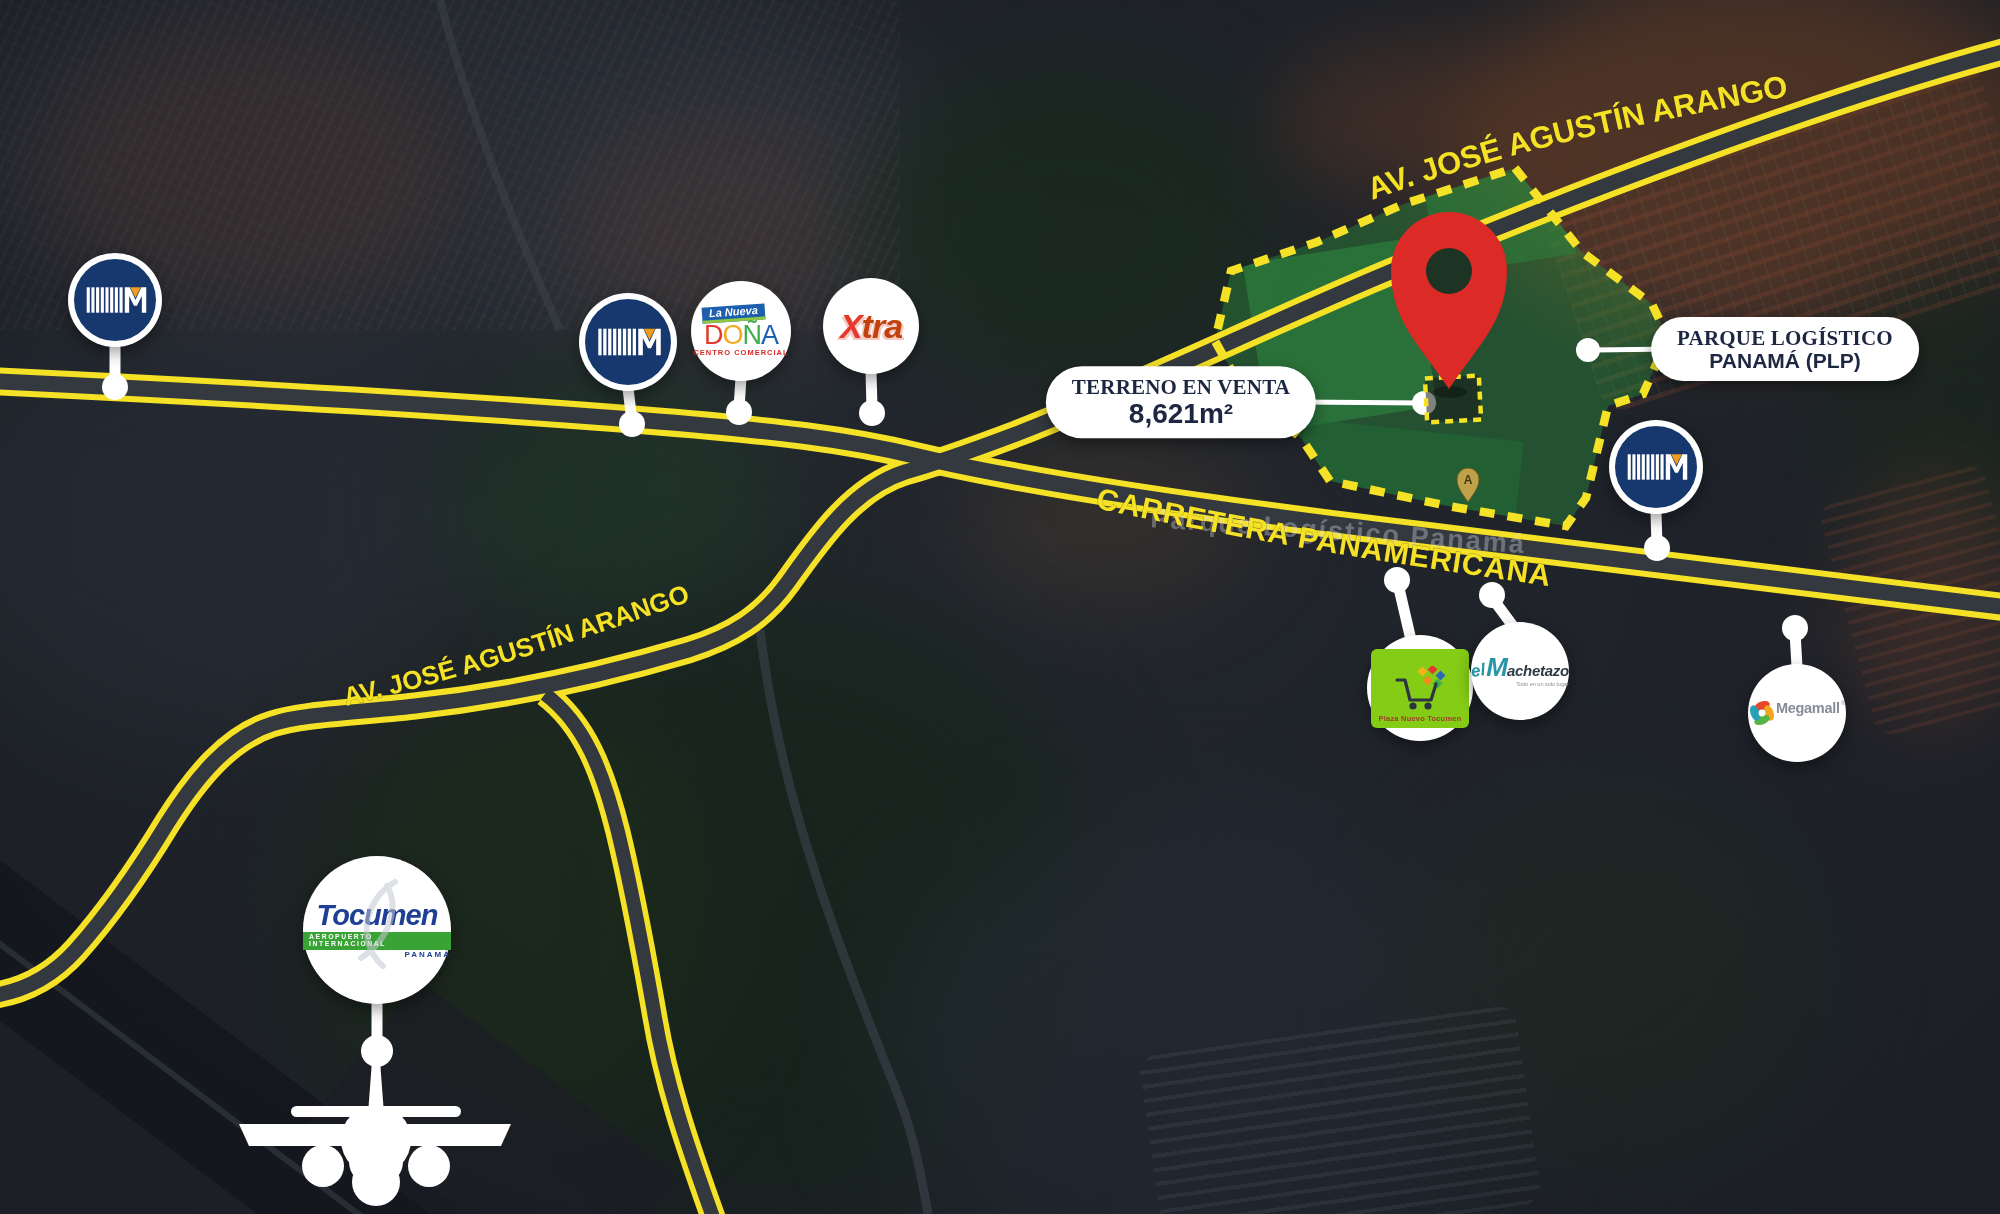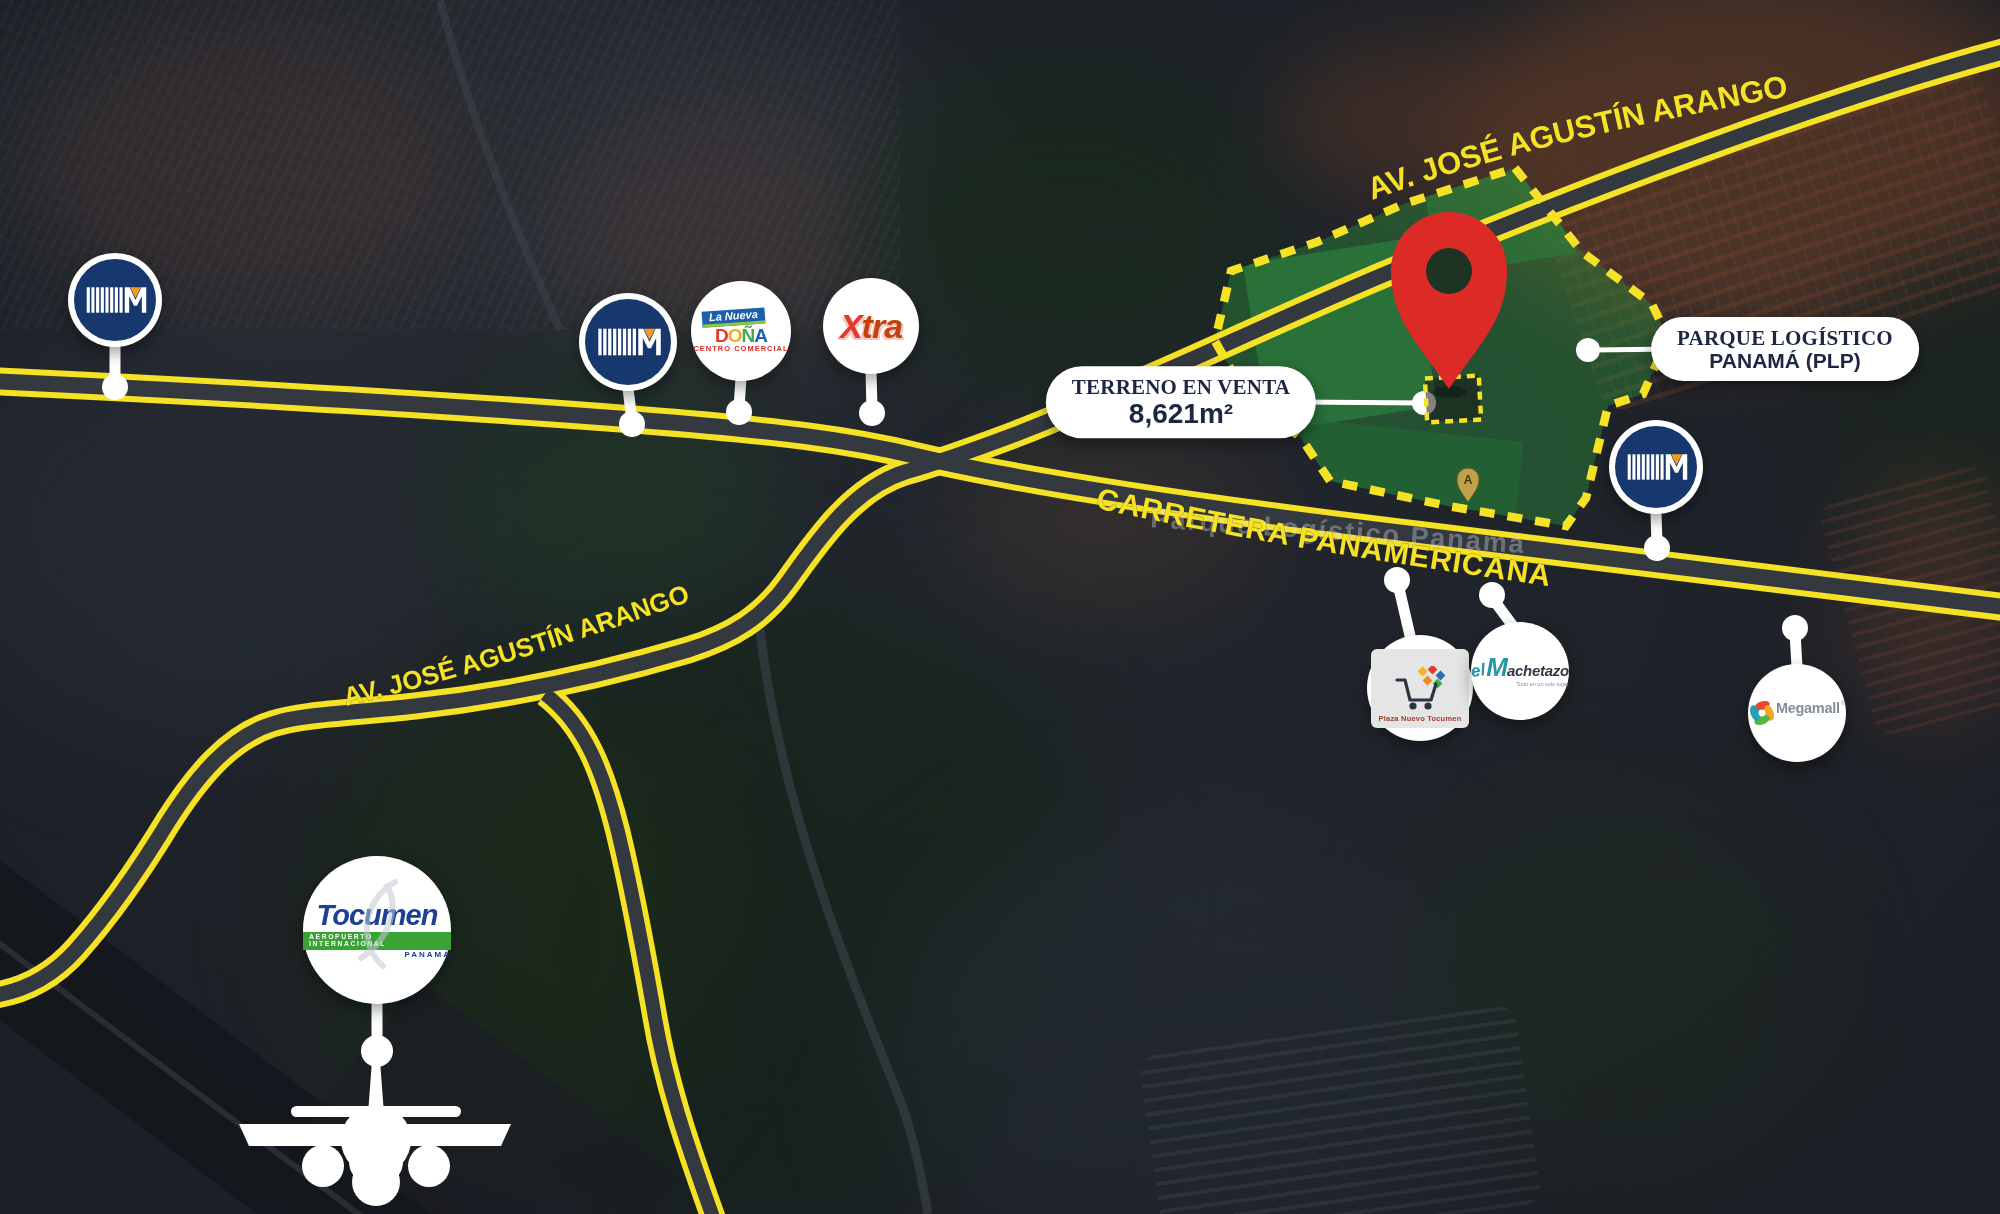--- a/index.html
+++ b/index.html
@@ -24,35 +24,35 @@
   .pill .l1{font-size:21px;font-weight:800;letter-spacing:.2px;line-height:1.15;font-family:Liberation Serif, serif;}
   .pill .l2{font-size:28px;font-weight:800;line-height:1.05;}
   .pill.plp .l1,.pill.plp .l2{font-size:21px;}
   
   .marker{position:absolute;transform:translate(-50%,-50%);background:#ffffff;border-radius:50%;
           display:flex;align-items:center;justify-content:center;box-shadow:0 6px 16px rgba(0,0,0,.38);}
   .marker .inner{display:flex;flex-direction:column;align-items:center;justify-content:center;line-height:1;}
   
   .dona-script{background:#1c5fae;color:#fff;font-style:italic;font-size:11px;font-weight:700;
                padding:1px 7px;transform:rotate(-4deg) translateX(-8px);border-bottom:3px solid #8fc63f;}
-  .dona-name{font-size:19px;font-weight:700;letter-spacing:-1px;margin-top:1px;}
+  .dona-name{font-size:27px;font-weight:400;letter-spacing:-1px;margin-top:1px;}
   .dona-name .c1{color:#e23a2e}.dona-name .c2{color:#f5a81c}.dona-name .c3{color:#3fae4a}.dona-name .c4{color:#1b62b5}
   .dona-sub{font-size:7.5px;font-weight:700;color:#d92b27;letter-spacing:1px;margin-top:0;}
   
   .xtra{font-style:italic;font-weight:800;font-size:34px;letter-spacing:-1px;
         text-shadow:-2px 2px 0 #f3c9c2, 2px 2px 0 #f3c9c2;}
   .xtra .x{color:#e8372c}.xtra .tra{color:#c2410c}
   
   .tocumen-name{font-style:italic;font-weight:800;font-size:29px;color:#1d3f96;letter-spacing:-1px;}
   .tocumen-bar{background:#3aa335;color:#fff;font-size:6.8px;font-weight:700;letter-spacing:1.6px;
                padding:2px 6px;margin-top:2px;}
   .tocumen-pan{font-size:8px;font-weight:700;color:#1d3f96;letter-spacing:2px;align-self:flex-end;margin-top:1px;}
   .tocumen-swirl{position:absolute;opacity:.55;}
   
-  .plaza-card{background:#e5e5e5;border-radius:6px;padding:17px 8px 5px;display:flex;flex-direction:column;align-items:center;}
+  .plaza-card{background:#84cc16;border-radius:6px;padding:17px 8px 5px;display:flex;flex-direction:column;align-items:center;}
   .plaza-name{font-size:7.5px;font-weight:800;color:#a33b2e;margin-top:2px;letter-spacing:.2px;}
   
   .mach-row{display:flex;align-items:baseline;}
   .mach-el{font-style:italic;font-weight:800;font-size:17px;color:#2596a6;transform:rotate(-8deg);margin-right:1px;}
   .mach-M{font-style:italic;font-weight:800;font-size:26px;color:#2596a6;letter-spacing:-1px;}
   .mach-rest{font-style:italic;font-weight:800;font-size:15px;color:#2e3a45;letter-spacing:-.3px;}
   .mach-tag{font-size:5.5px;color:#8a8f96;margin-top:2px;align-self:flex-end;}
   
   .mega-row{display:flex;align-items:flex-start;gap:1px;}
   .mega-name{font-weight:800;font-size:14.5px;color:#868d99;letter-spacing:-.3px;}

